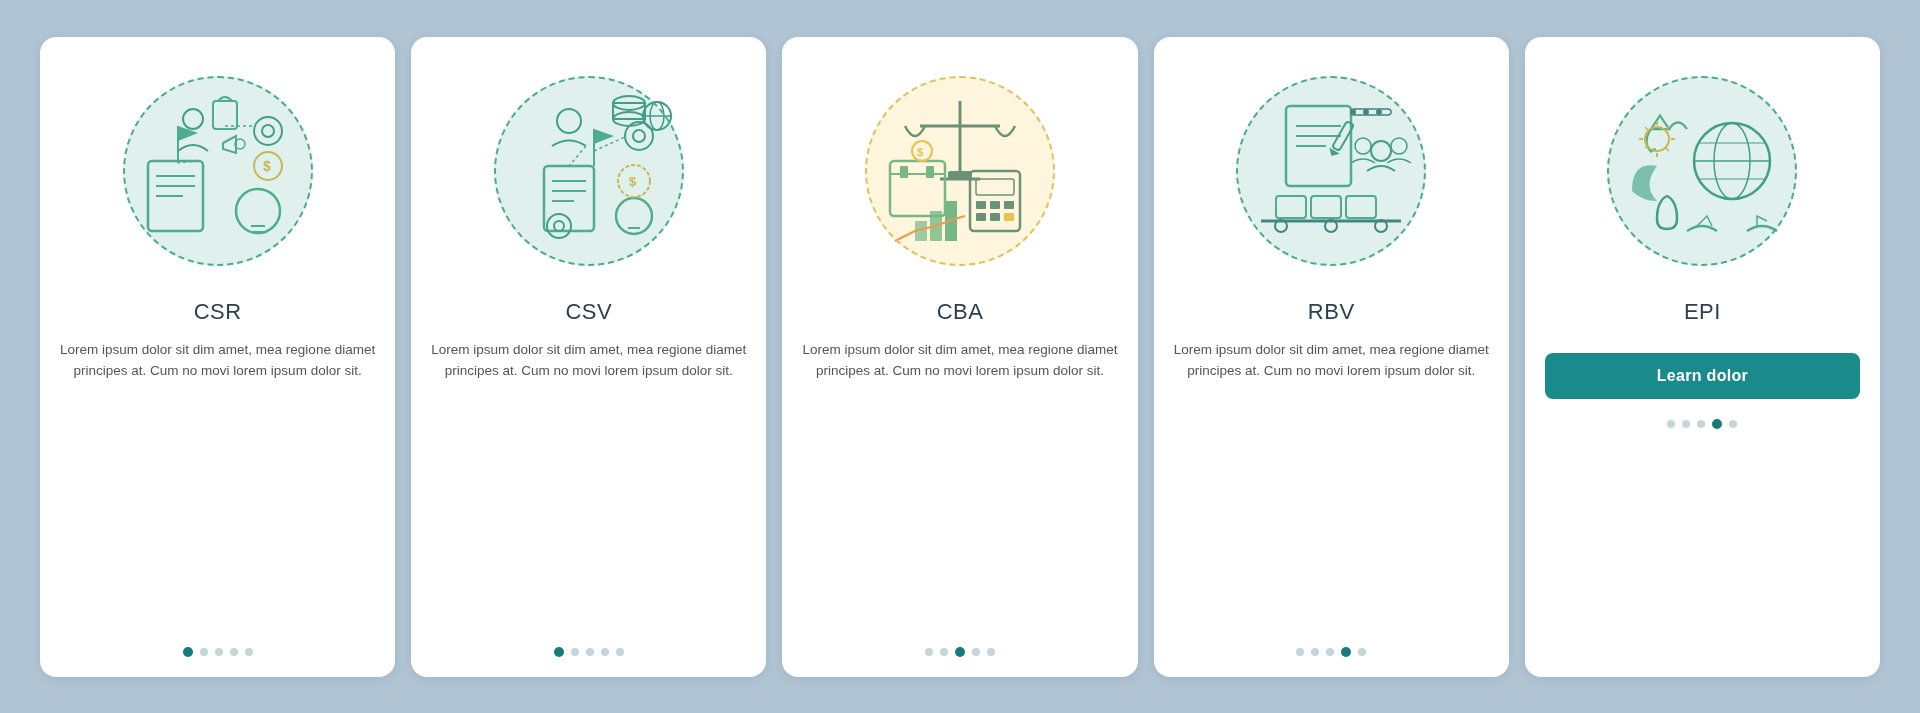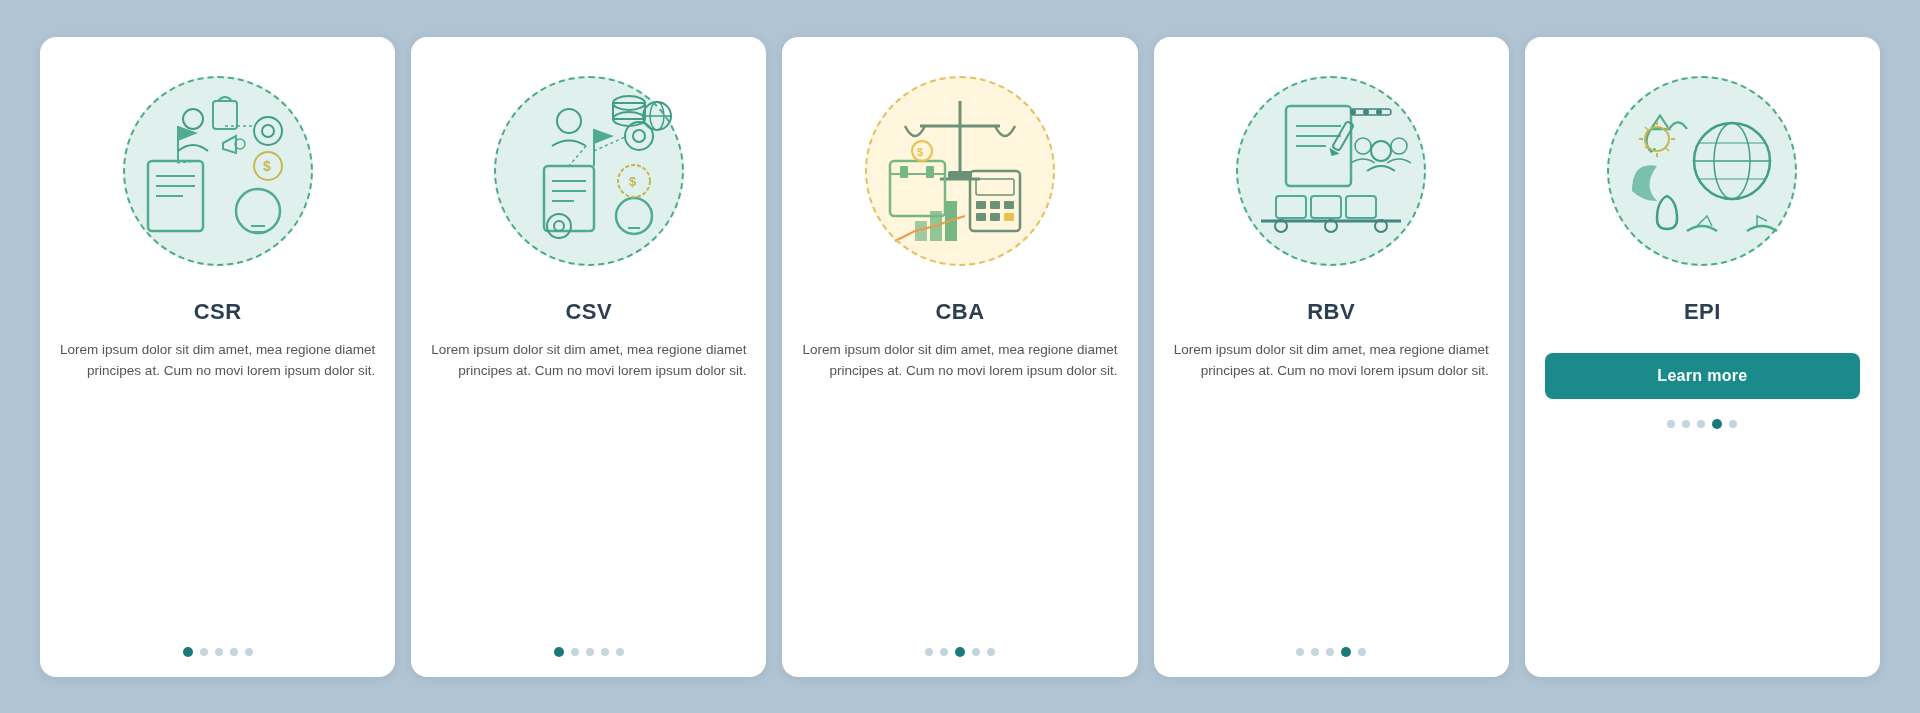--- a/index.html
+++ b/index.html
@@ -62,31 +62,31 @@
       border-color: #e0c060;
     }
 
     .dashed-circle.teal-bg {
       background: rgba(100, 180, 160, 0.2);
       border-color: #4aab8a;
     }
 
     .card-title {
       font-size: 22px;
-      font-weight: 700;
+      font-weight: 400;
       color: #2c3e50;
       margin-bottom: 14px;
       letter-spacing: 0.5px;
     }
 
     .card-text {
       font-size: 13.5px;
       color: #555;
       line-height: 1.6;
-      text-align: right;
+      text-align: center;
       width: 100%;
       flex: 1;
     }
 
     .dots-row {
       display: flex;
       gap: 7px;
       margin-top: 20px;
       align-items: center;
       justify-content: center;
@@ -356,21 +356,21 @@
         <line x1="43" y1="56" x2="46" y2="59" stroke="#e0b840" stroke-width="1.5"></line>
         <line x1="64" y1="77" x2="67" y2="80" stroke="#e0b840" stroke-width="1.5"></line>
         <line x1="67" y1="56" x2="64" y2="59" stroke="#e0b840" stroke-width="1.5"></line>
         <line x1="43" y1="77" x2="46" y2="74" stroke="#e0b840" stroke-width="1.5"></line>
 
         <path d="M95 155 L105 145 L110 155" fill="none" stroke="#4aab8a" stroke-width="1.5"></path>
         <path d="M165 150 L155 145 L155 155" fill="none" stroke="#4aab8a" stroke-width="1.5"></path>
       </svg>
     </div>
     <div class="card-title">EPI</div>
-    <button class="learn-more-btn">Learn more</button>
+    <button class="learn-more-btn">Learn dolor</button>
     <div class="dots-row">
       <div class="dot"></div>
       <div class="dot"></div>
       <div class="dot"></div>
       <div class="dot active"></div>
       <div class="dot"></div>
     </div>
   </div>
 
 </div>

